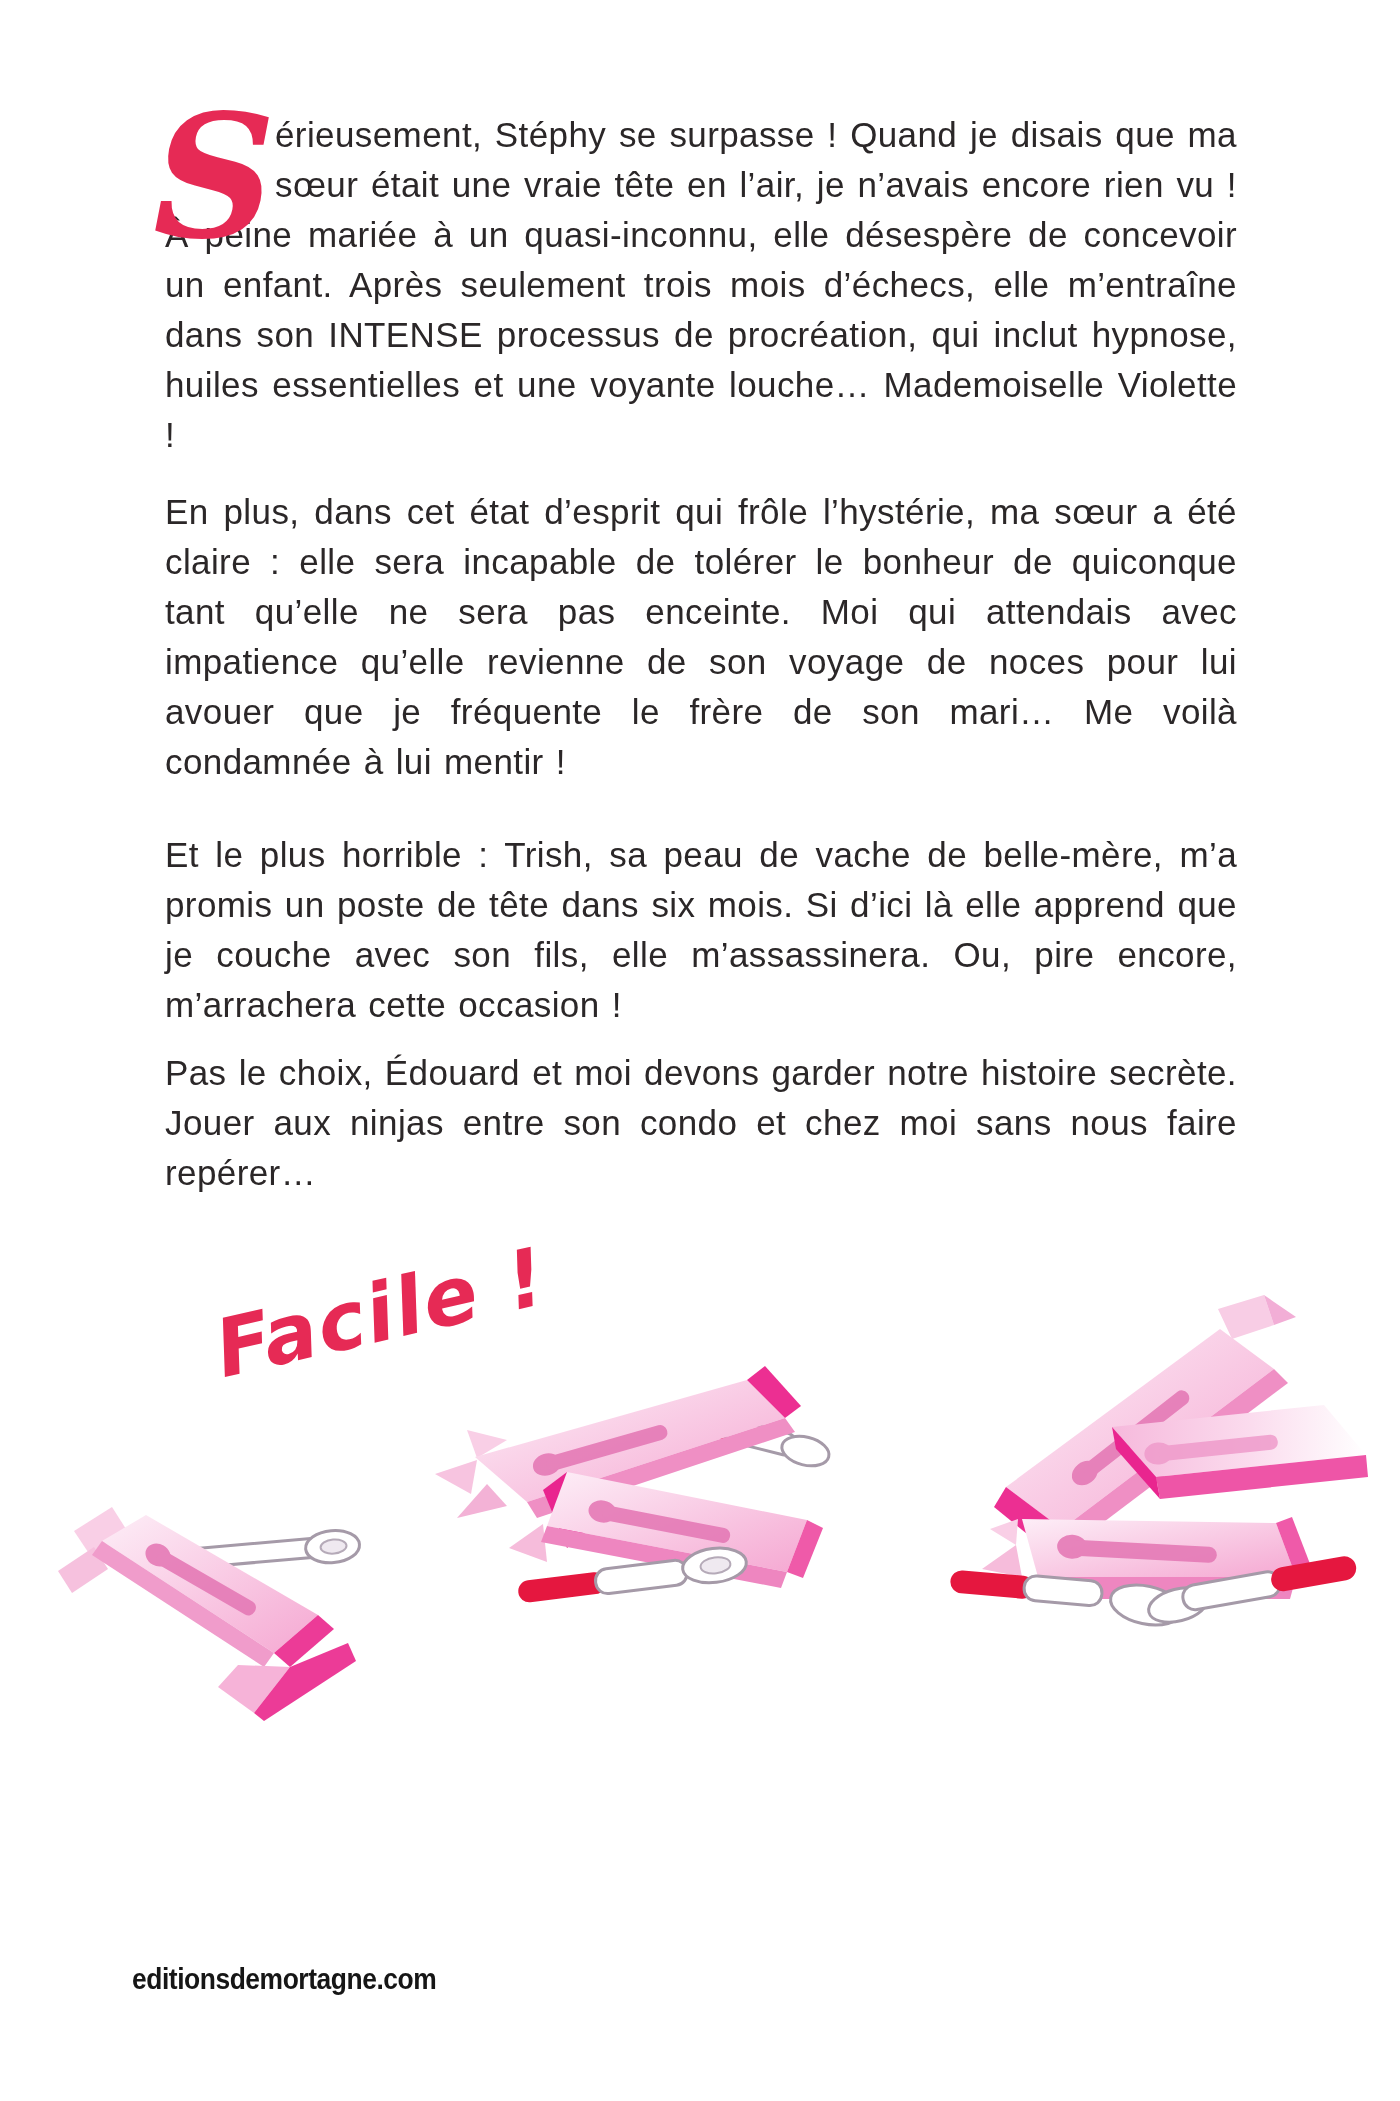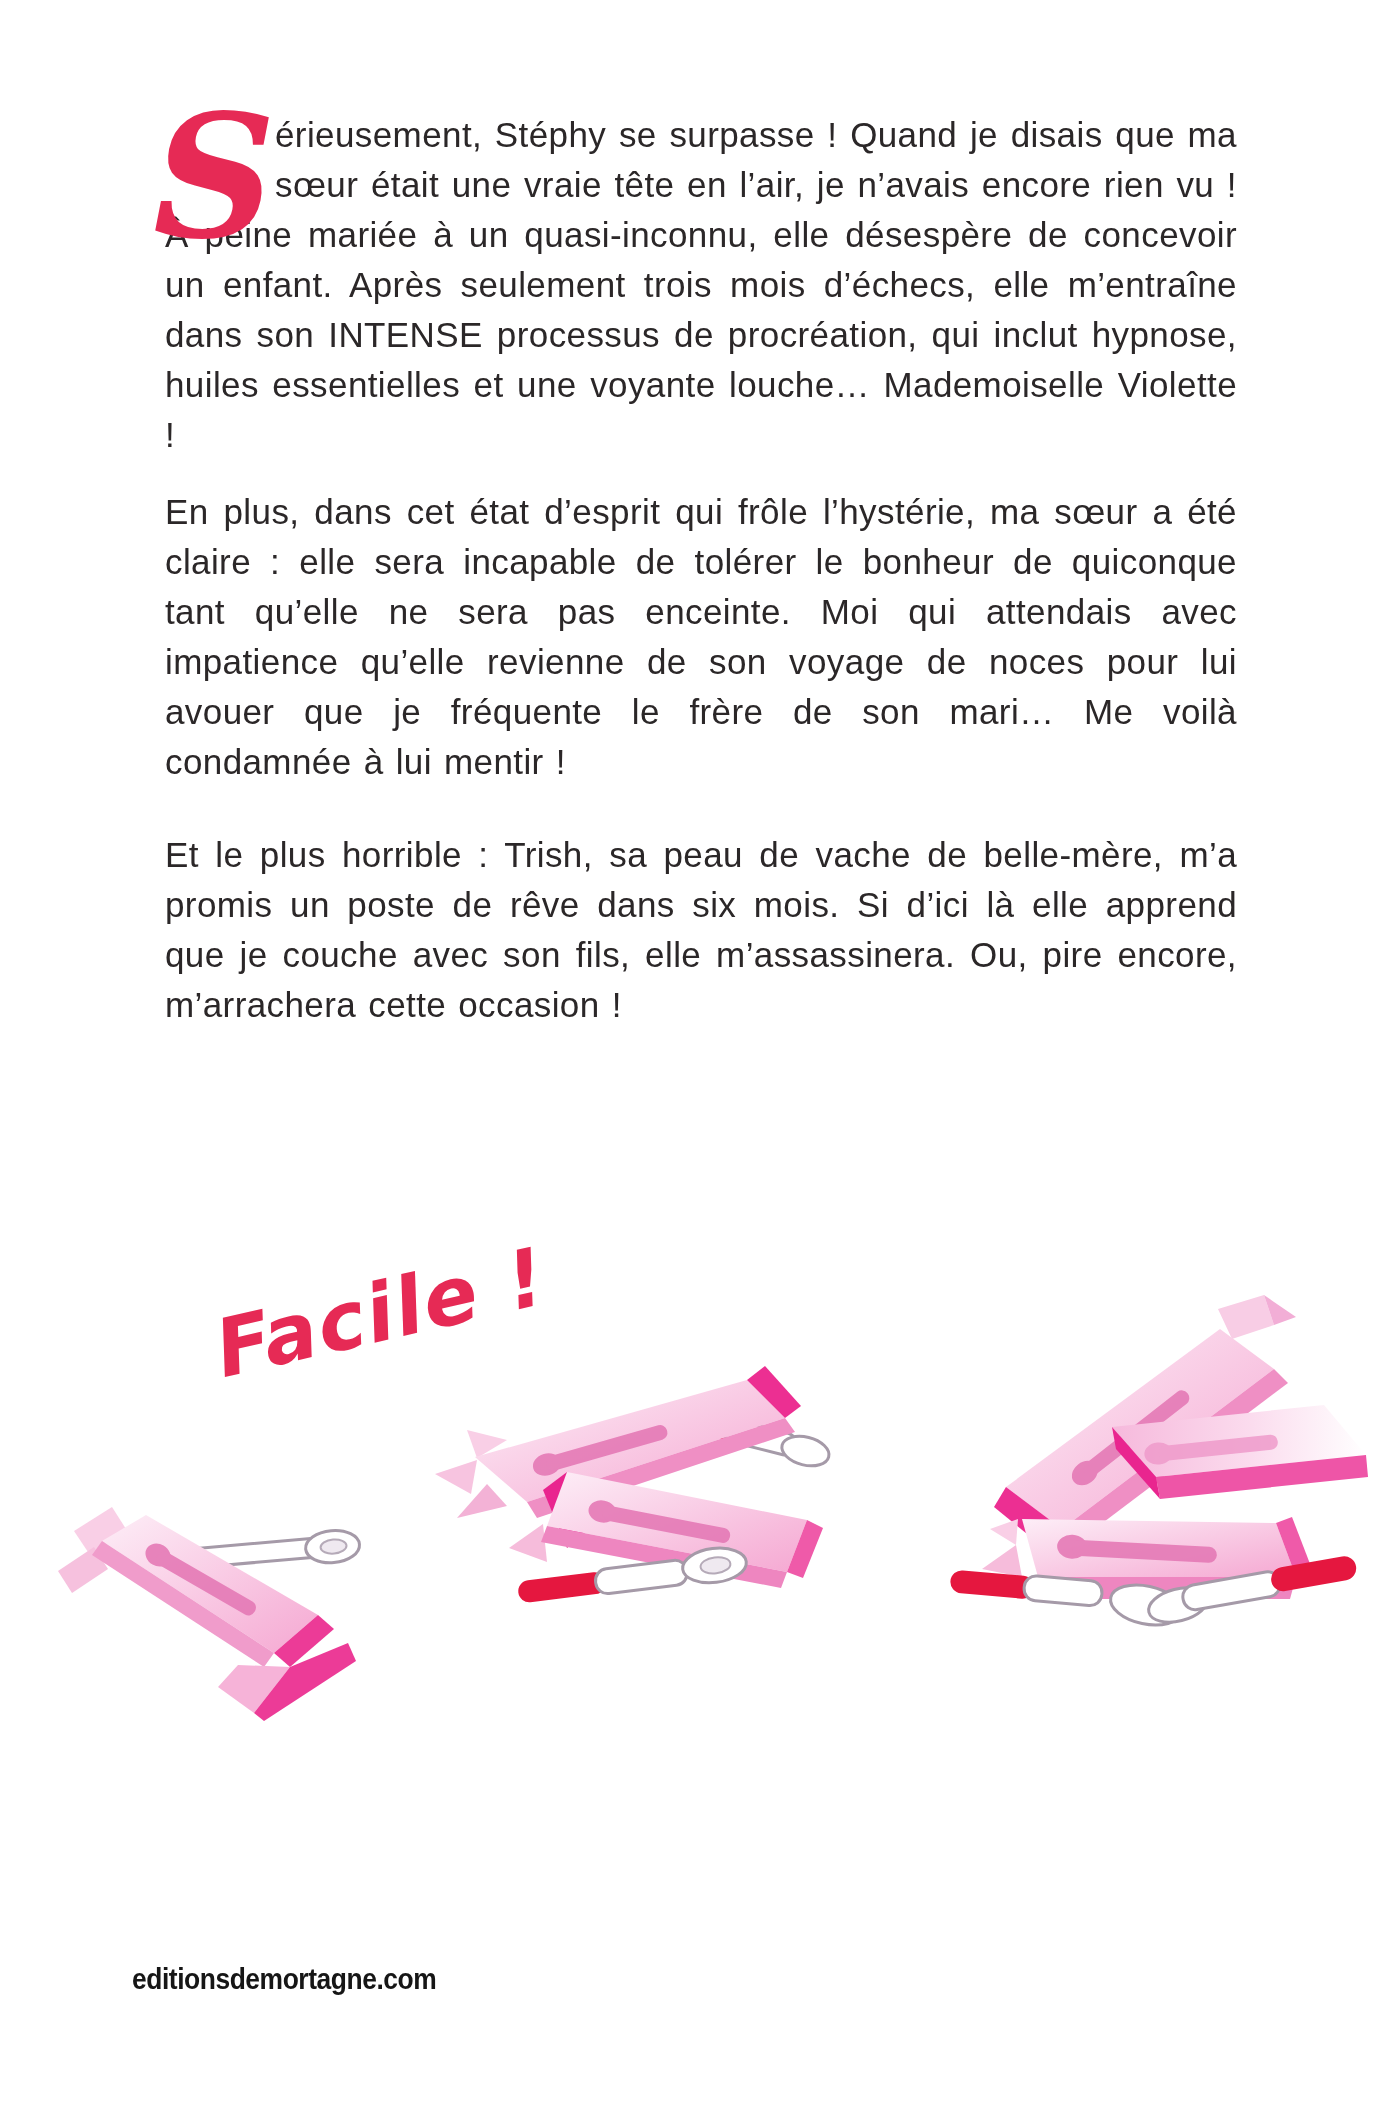--- a/index.html
+++ b/index.html
@@ -86,22 +86,23 @@
 <div class="page">
 
   <p class="para" id="p1">
     <span class="dropcap">
         <b>S</b>
       </span><span>érieusement, Stéphy se surpasse ! Quand je disais que ma sœur était une vraie tête en l’air, je n’avais encore rien vu ! À peine mariée à un quasi-inconnu, elle désespère de concevoir un enfant. Après seulement trois mois d’échecs, elle m’entraîne dans son INTENSE processus de procréation, qui inclut hypnose, huiles essentielles et une voyante louche… Mademoiselle Violette !</span>
   </p>
 
   <p class="para" id="p2"><span>En plus, dans cet état d’esprit qui frôle l’hystérie, ma sœur a été claire : elle sera incapable de tolérer le bonheur de quiconque tant qu’elle ne sera pas enceinte. Moi qui attendais avec impatience qu’elle revienne de son voyage de noces pour lui avouer que je fréquente le frère de son mari… Me voilà condamnée à lui mentir !</span></p>
 
-  <p class="para" id="p3"><span>Et le plus horrible : Trish, sa peau de vache de belle-mère, m’a promis un poste de rêve dans six mois. Si d’ici là elle apprend que je couche avec son fils, elle m’assassinera. Ou, pire encore, m’arrachera cette occasion !</span></p>
-
+  <p class="para" id="p3"><span>Et le plus horrible : Trish, sa peau de vache de belle-mère, m’a promis un poste de tête dans six mois. Si d’ici là elle apprend que je couche avec son fils, elle m’assassinera. Ou, pire encore, m’arrachera cette occasion !</span></p>
+
+  <p class="para" id="p4"><span>Pas le choix, Édouard et moi devons garder notre histoire secrète. Jouer aux ninjas entre son condo et chez moi sans nous faire repérer…</span></p>
 
   <div class="facile">Facile !</div>
 
   <svg class="illus" id="illus-left" width="320" height="240" viewBox="0 0 320 240">
     <defs>
       <linearGradient id="lgL" x1="0" y1="0" x2="1" y2="1">
         <stop offset="0" stop-color="#fdeef7"></stop>
           <stop offset="1" stop-color="#f5a8d2"></stop>
       </linearGradient>
     </defs>

